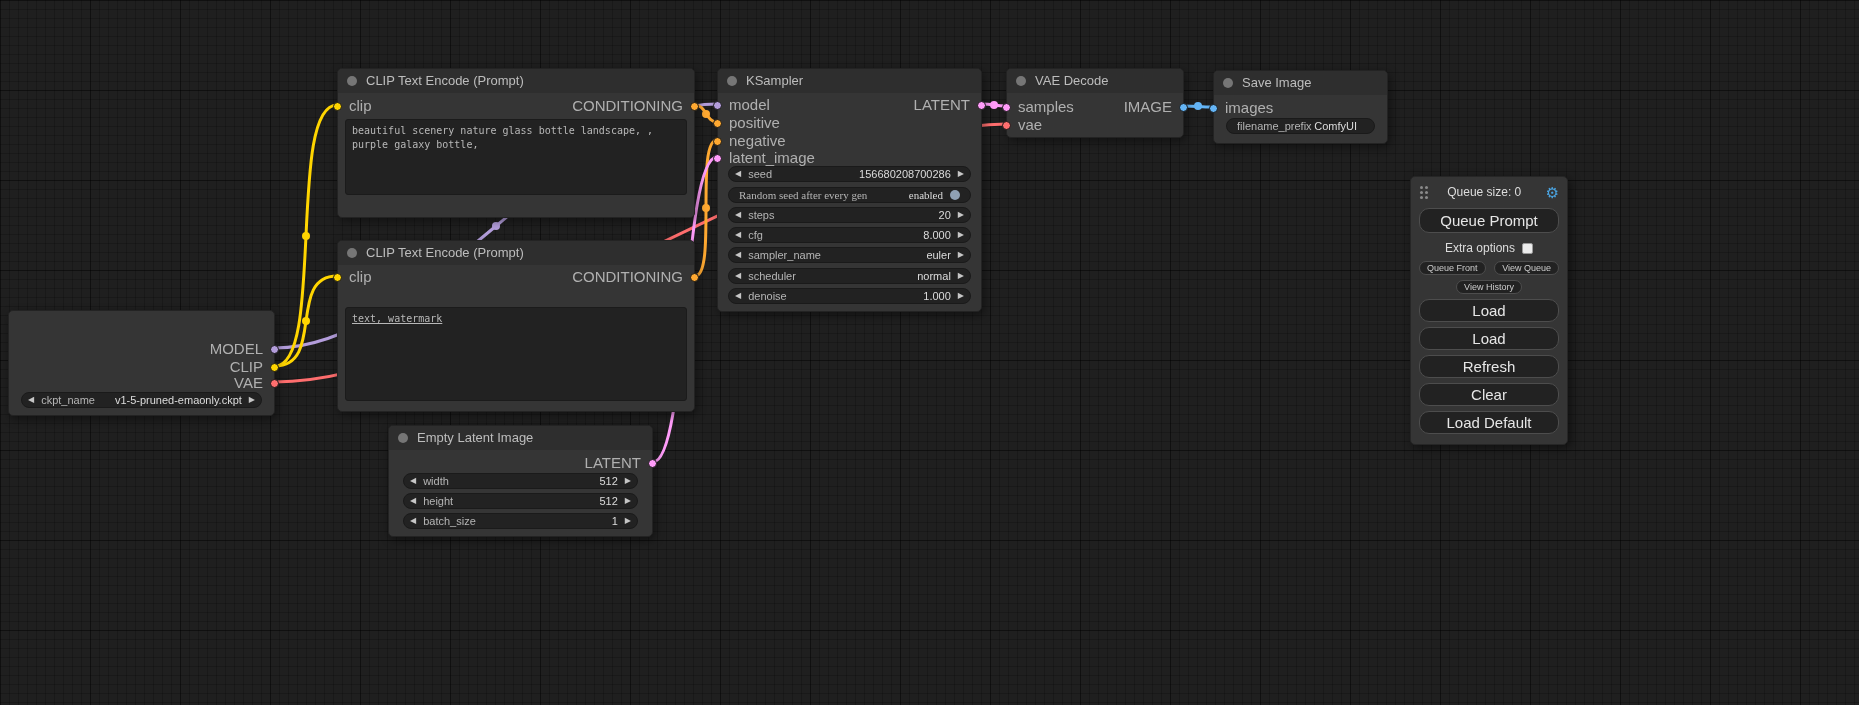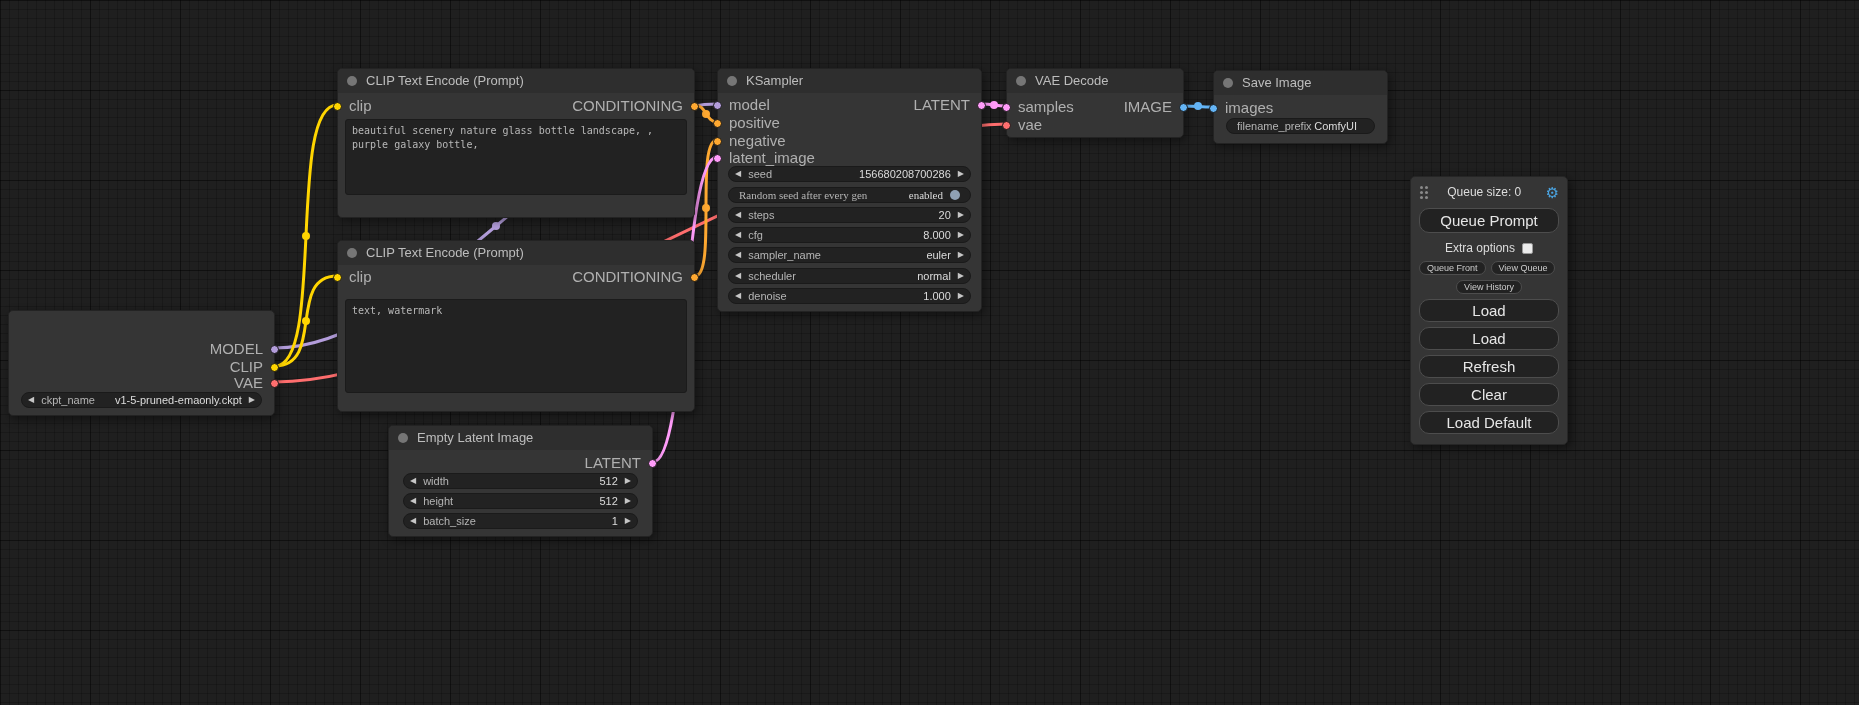--- a/index.html
+++ b/index.html
@@ -76,21 +76,21 @@
   .qp-title{flex:1; text-align:center; font-size:12px; color:#dddddd;}
   .gear{color:var(--c-gear); font-size:15px; line-height:1; flex:0 0 auto; cursor:pointer;}
   .btn{
     display:block; width:140px; margin:5px auto 0; background:#222; color:#e6e6e6;
     border:1px solid #4d4d4d; border-radius:10px; font-size:15px; text-align:center;
     padding:2px 0; font-family:"Liberation Sans", sans-serif; cursor:pointer;
   }
   .btn.primary{margin-top:7px; padding:3px 0;}
   .extra-row{display:flex; align-items:center; justify-content:center; gap:7px; margin-top:8px; font-size:12px; color:#dddddd;}
   .checkbox{width:11px; height:11px; background:#ececec; border:1px solid #9a9a9a; border-radius:2px; cursor:pointer;}
-  .small-row{display:flex; justify-content:flex-start; gap:5px; margin-top:6px;}
+  .small-row{display:flex; justify-content:space-between; gap:5px; margin-top:6px;}
   .btn-sm{
     background:#222; color:#cccccc; border:1px solid #4d4d4d; border-radius:8px;
     font-size:9px; padding:1px 7px; text-align:center; cursor:pointer; white-space:nowrap;
   }
   .vh-row{display:flex; justify-content:center; margin-top:5px; }
 </style>
 </head>
 <body>
 
 <div class="canvas">
@@ -159,21 +159,21 @@
       <span>CLIP Text Encode (Prompt)</span>
     </div>
     <div class="port in" style="top:28px;">
       <span class="dot c-clip"></span>
       <span class="plabel">clip</span>
     </div>
     <div class="port out" style="top:28px;">
       <span class="plabel">CONDITIONING</span>
       <span class="dot c-conditioning"></span>
     </div>
-    <div class="prompt" style="left:7px; right:7px; top:58px; height:94px;">text, watermark</div>
+    <div class="prompt" style="left:7px; right:7px; top:66px; height:94px;text-decoration:underline;">text, watermark</div>
   </div>
 
   <div class="node" style="left:388px; top:425px; width:265px; height:112px;">
     <div class="node-title">
       <span class="title-dot"></span>
       <span>Empty Latent Image</span>
     </div>
     <div class="port out" style="top:29px;">
       <span class="plabel">LATENT</span>
       <span class="dot c-latent"></span>

